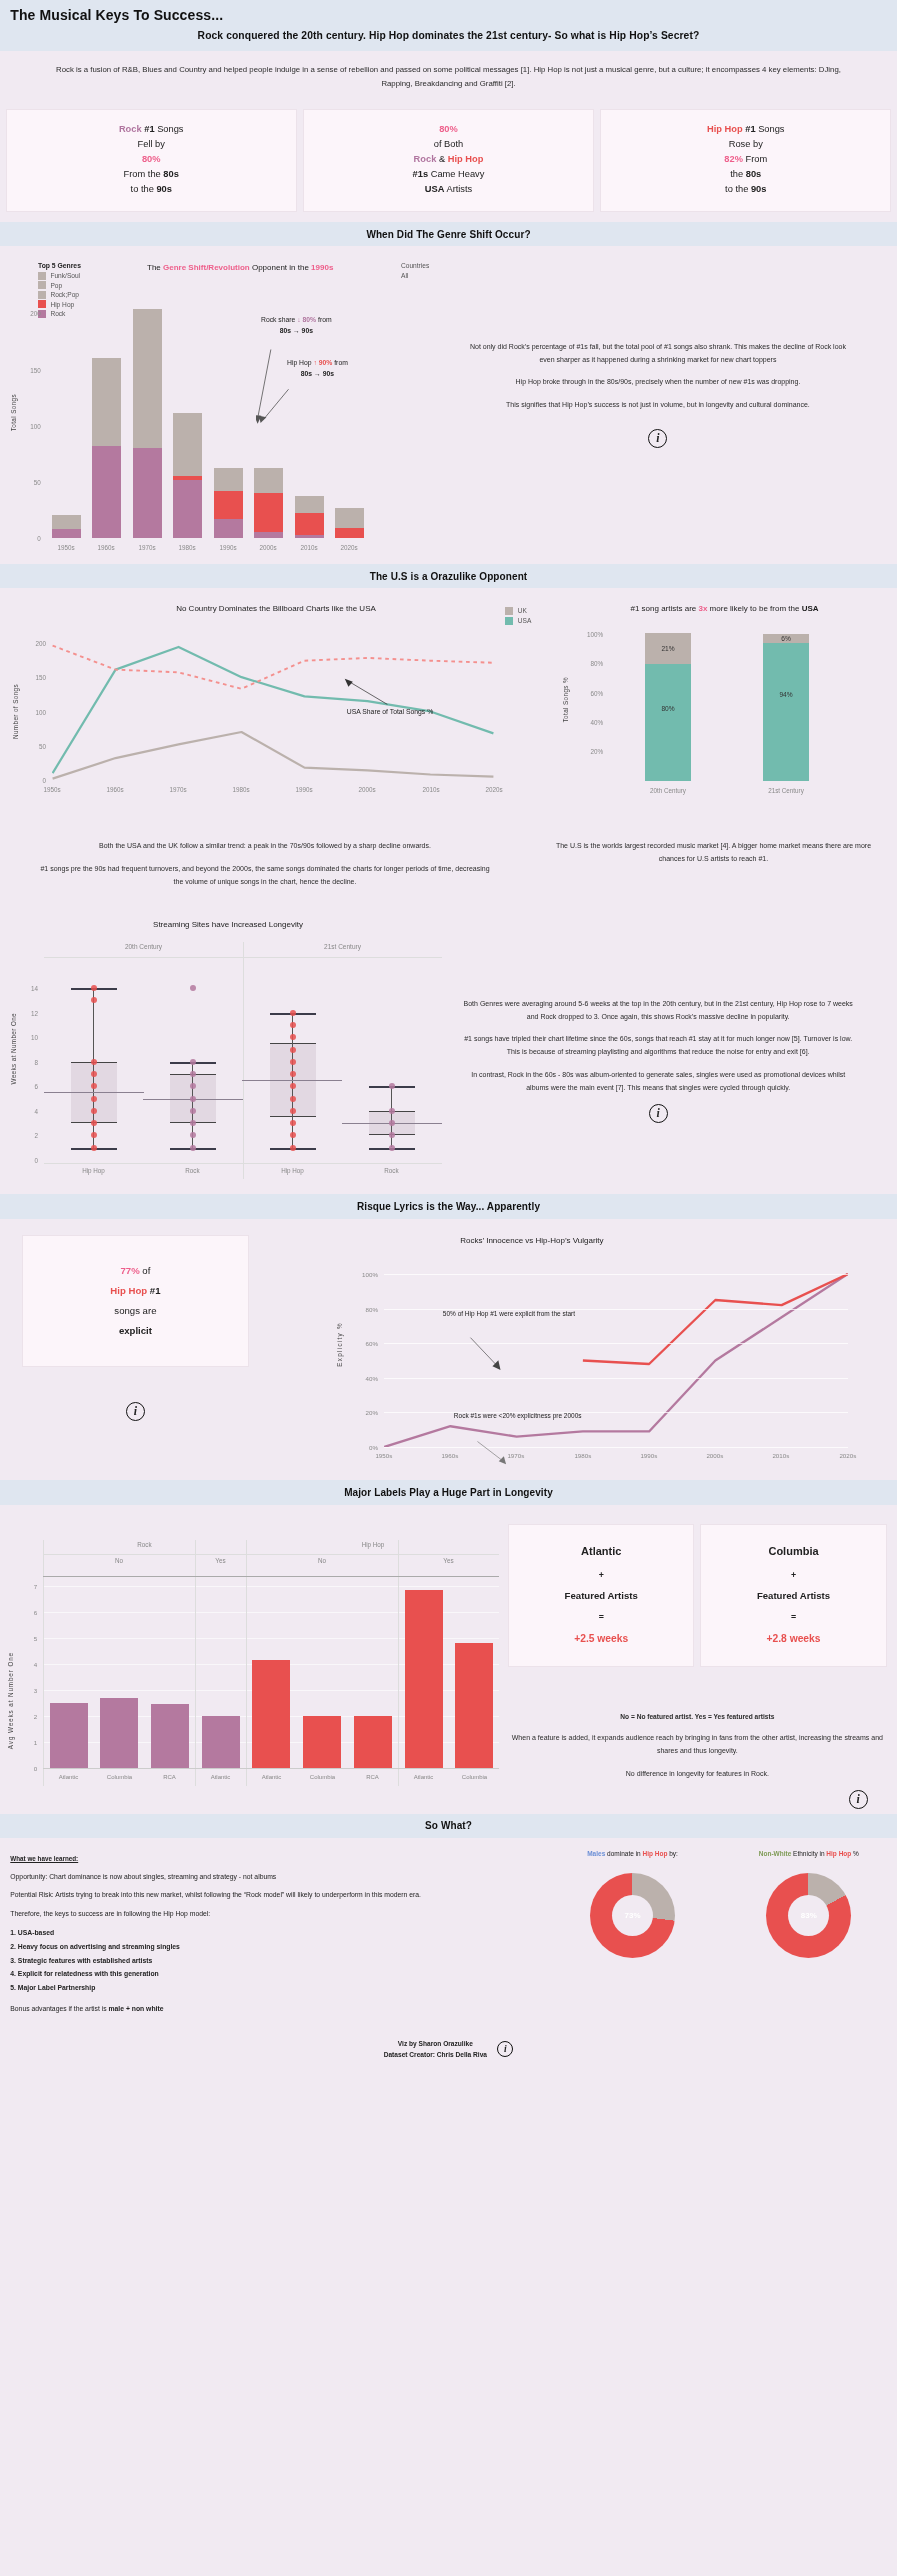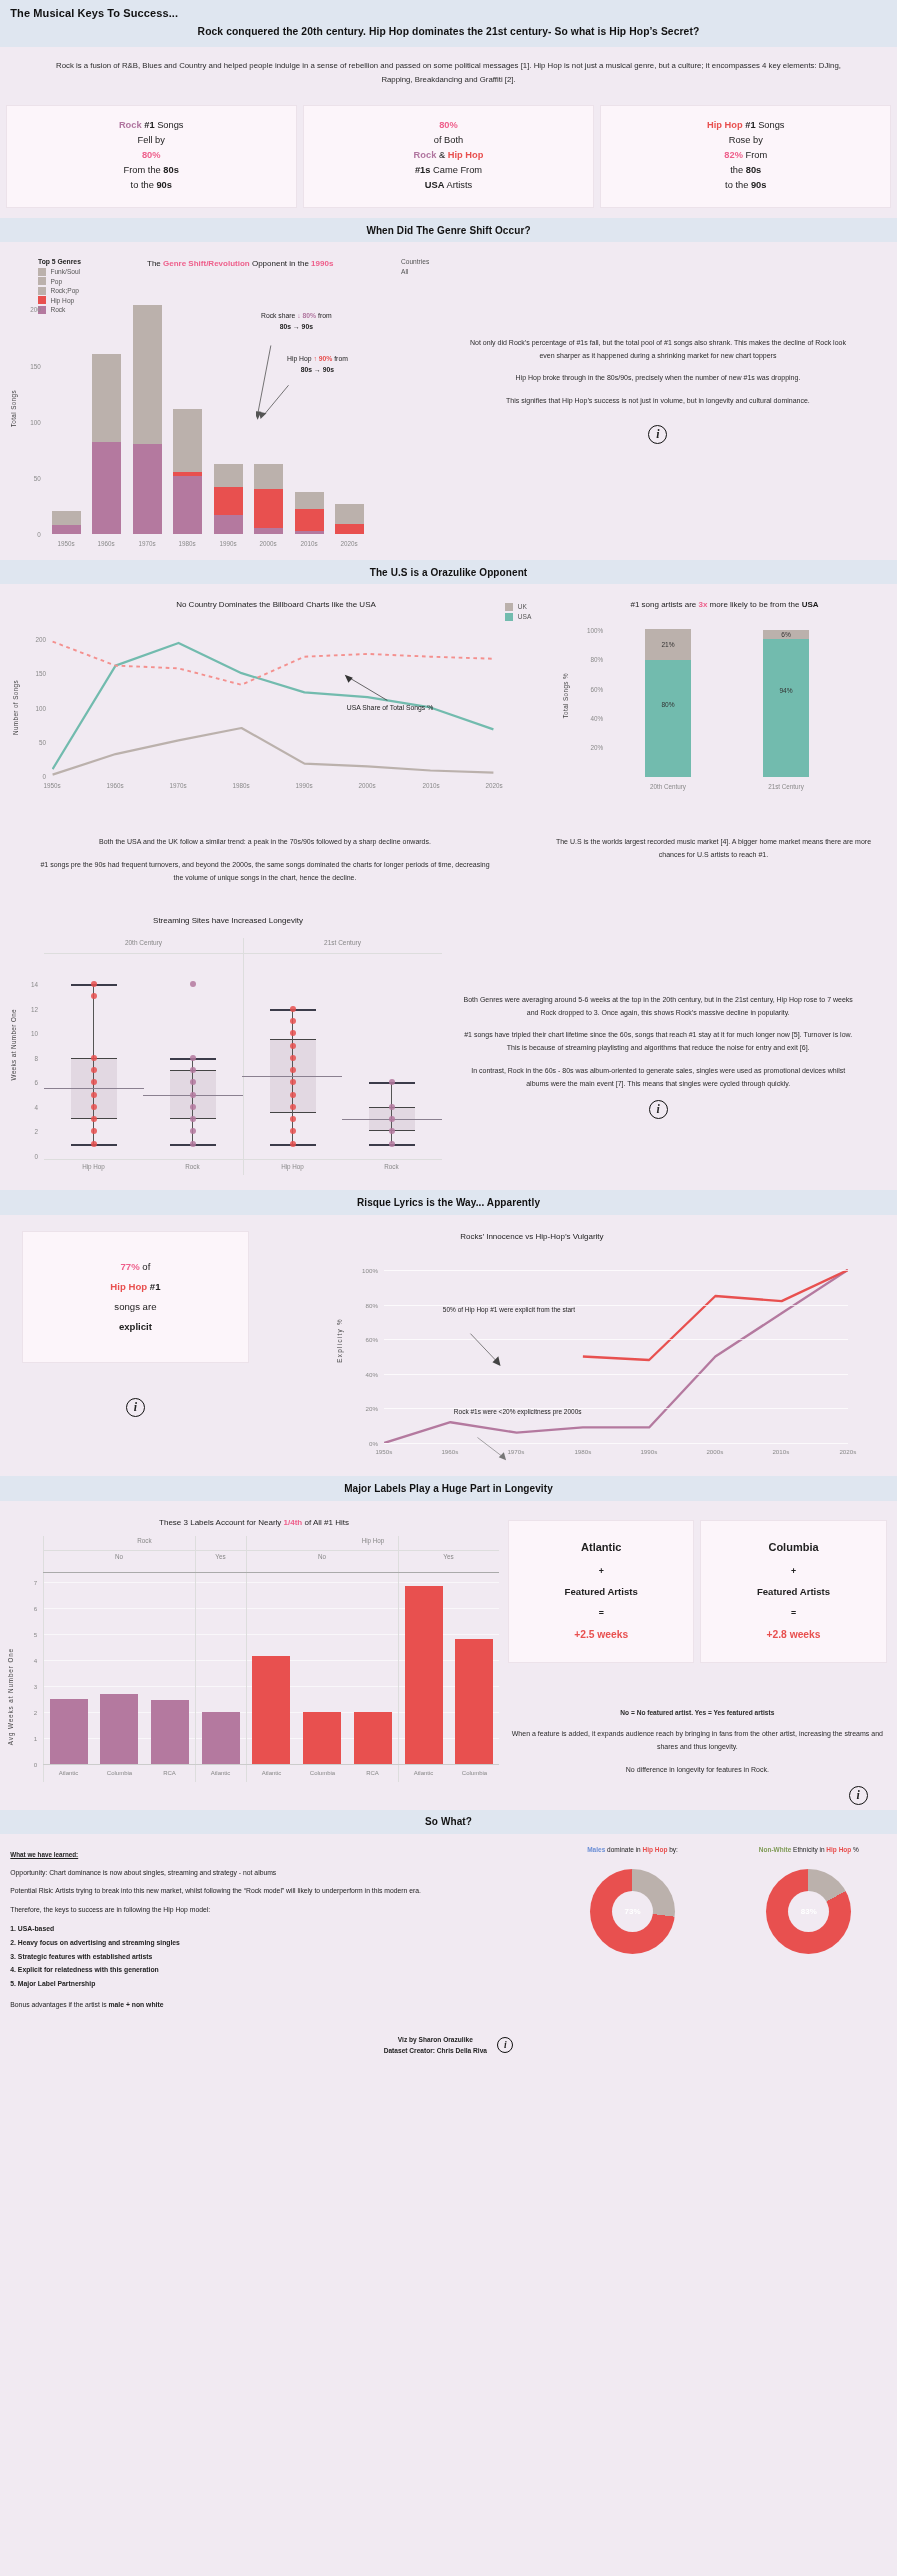--- a/index.html
+++ b/index.html
@@ -9,21 +9,21 @@
     color:#222; -webkit-font-smoothing:antialiased;
   }
   .page { width:897px; position:relative; }
 
   
   .band {
     background:#dfe6f0; padding:6.6px 0; text-align:center;
     font-weight:bold; font-size:10px; color:#111; letter-spacing:0.1px;
   }
   .band.top { text-align:left; padding:7.4px 10.3px 10.3px; }
-  .band.top .kicker { font-size:11px; font-weight:bold; display:block; }
+  .band.top .kicker { font-size:14px; font-weight:bold; display:block; }
   .band.top .headline { display:block; text-align:center; font-size:10.3px; font-weight:bold; margin-top:6.6px; }
 
   .intro { padding:11.8px 52px 5.9px; text-align:center; font-size:7.8px; line-height:1.75; color:#2b2b2b; }
   .intro p { margin-bottom:8.8px; }
 
   
   .kpis { display:flex; gap:6.6px; padding:4.4px 5.9px 10.3px; }
   .kpi {
     flex:1; background:#fcf5fa; border:0.7px solid #ece2ea;
     padding:11.8px 5.9px 13.3px; text-align:center; line-height:1.62; font-size:9.3px;
@@ -90,21 +90,21 @@
       <div><span class="rock">Rock</span><span class="b"> #1</span><span> Songs</span></div>
       <div>Fell by</div>
       <div class="pink">80%</div>
       <div><span>From the </span><span class="b">80s</span></div>
       <div><span>to the </span><span class="b">90s</span></div>
     </div>
     <div class="kpi">
       <div class="pink">80%</div>
       <div>of Both</div>
       <div><span class="rock">Rock</span><span> &amp; </span><span class="hiphop">Hip Hop</span></div>
-      <div><span class="b">#1s</span><span> Came From</span></div>
+      <div><span class="b">#1s</span><span> Came Heavy</span></div>
       <div><span class="b">USA</span><span> Artists</span></div>
     </div>
     <div class="kpi">
       <div><span class="hiphop">Hip Hop</span><span class="b"> #1</span><span> Songs</span></div>
       <div>Rose by</div>
       <div><span class="pink">82%</span><span> From</span></div>
       <div><span>the </span><span class="b">80s</span></div>
       <div><span>to the </span><span class="b">90s</span></div>
     </div>
   </div>
@@ -425,23 +425,20 @@
           <polygon points="41,33 38,22 31,29" fill="#777"></polygon>
         </svg>
       </div>
     </div>
   </div>
 
   <div class="band">Major Labels Play a Huge Part in Longevity</div>
   <div class="sec">
     <div class="row">
       <div style="width:508px;position:relative;height:294px;">
-        <div class="chart-title" style="padding-top:10.3px;">
-          <span>These 3 Labels Account for Nearly </span><span class="pink">1/4th</span><span> of All #1 Hits</span>
-        </div>
         <div class="yaxis-name" style="position:absolute;left:7.4px;top:140px;letter-spacing:0.9px;">Avg Weeks at Number One</div>
         <div id="plot6" style="position:absolute;left:43px;top:28px;width:456px;height:254px;">
             <div style="position:absolute;right:100%;margin-right:5.9px;top:228px;transform:translateY(-50%);font-size:6.2px;color:#8a8a8a;">0</div>
             <div style="position:absolute;left:0;top:228px;width:456px;height:0.7px;background:rgba(255,255,255,.6);"></div>
             <div style="position:absolute;right:100%;margin-right:5.9px;top:202px;transform:translateY(-50%);font-size:6.2px;color:#8a8a8a;">1</div>
             <div style="position:absolute;left:0;top:202px;width:456px;height:0.7px;background:rgba(255,255,255,.6);"></div>
             <div style="position:absolute;right:100%;margin-right:5.9px;top:176px;transform:translateY(-50%);font-size:6.2px;color:#8a8a8a;">2</div>
             <div style="position:absolute;left:0;top:176px;width:456px;height:0.7px;background:rgba(255,255,255,.6);"></div>
             <div style="position:absolute;right:100%;margin-right:5.9px;top:150px;transform:translateY(-50%);font-size:6.2px;color:#8a8a8a;">3</div>
             <div style="position:absolute;left:0;top:150px;width:456px;height:0.7px;background:rgba(255,255,255,.6);"></div>

